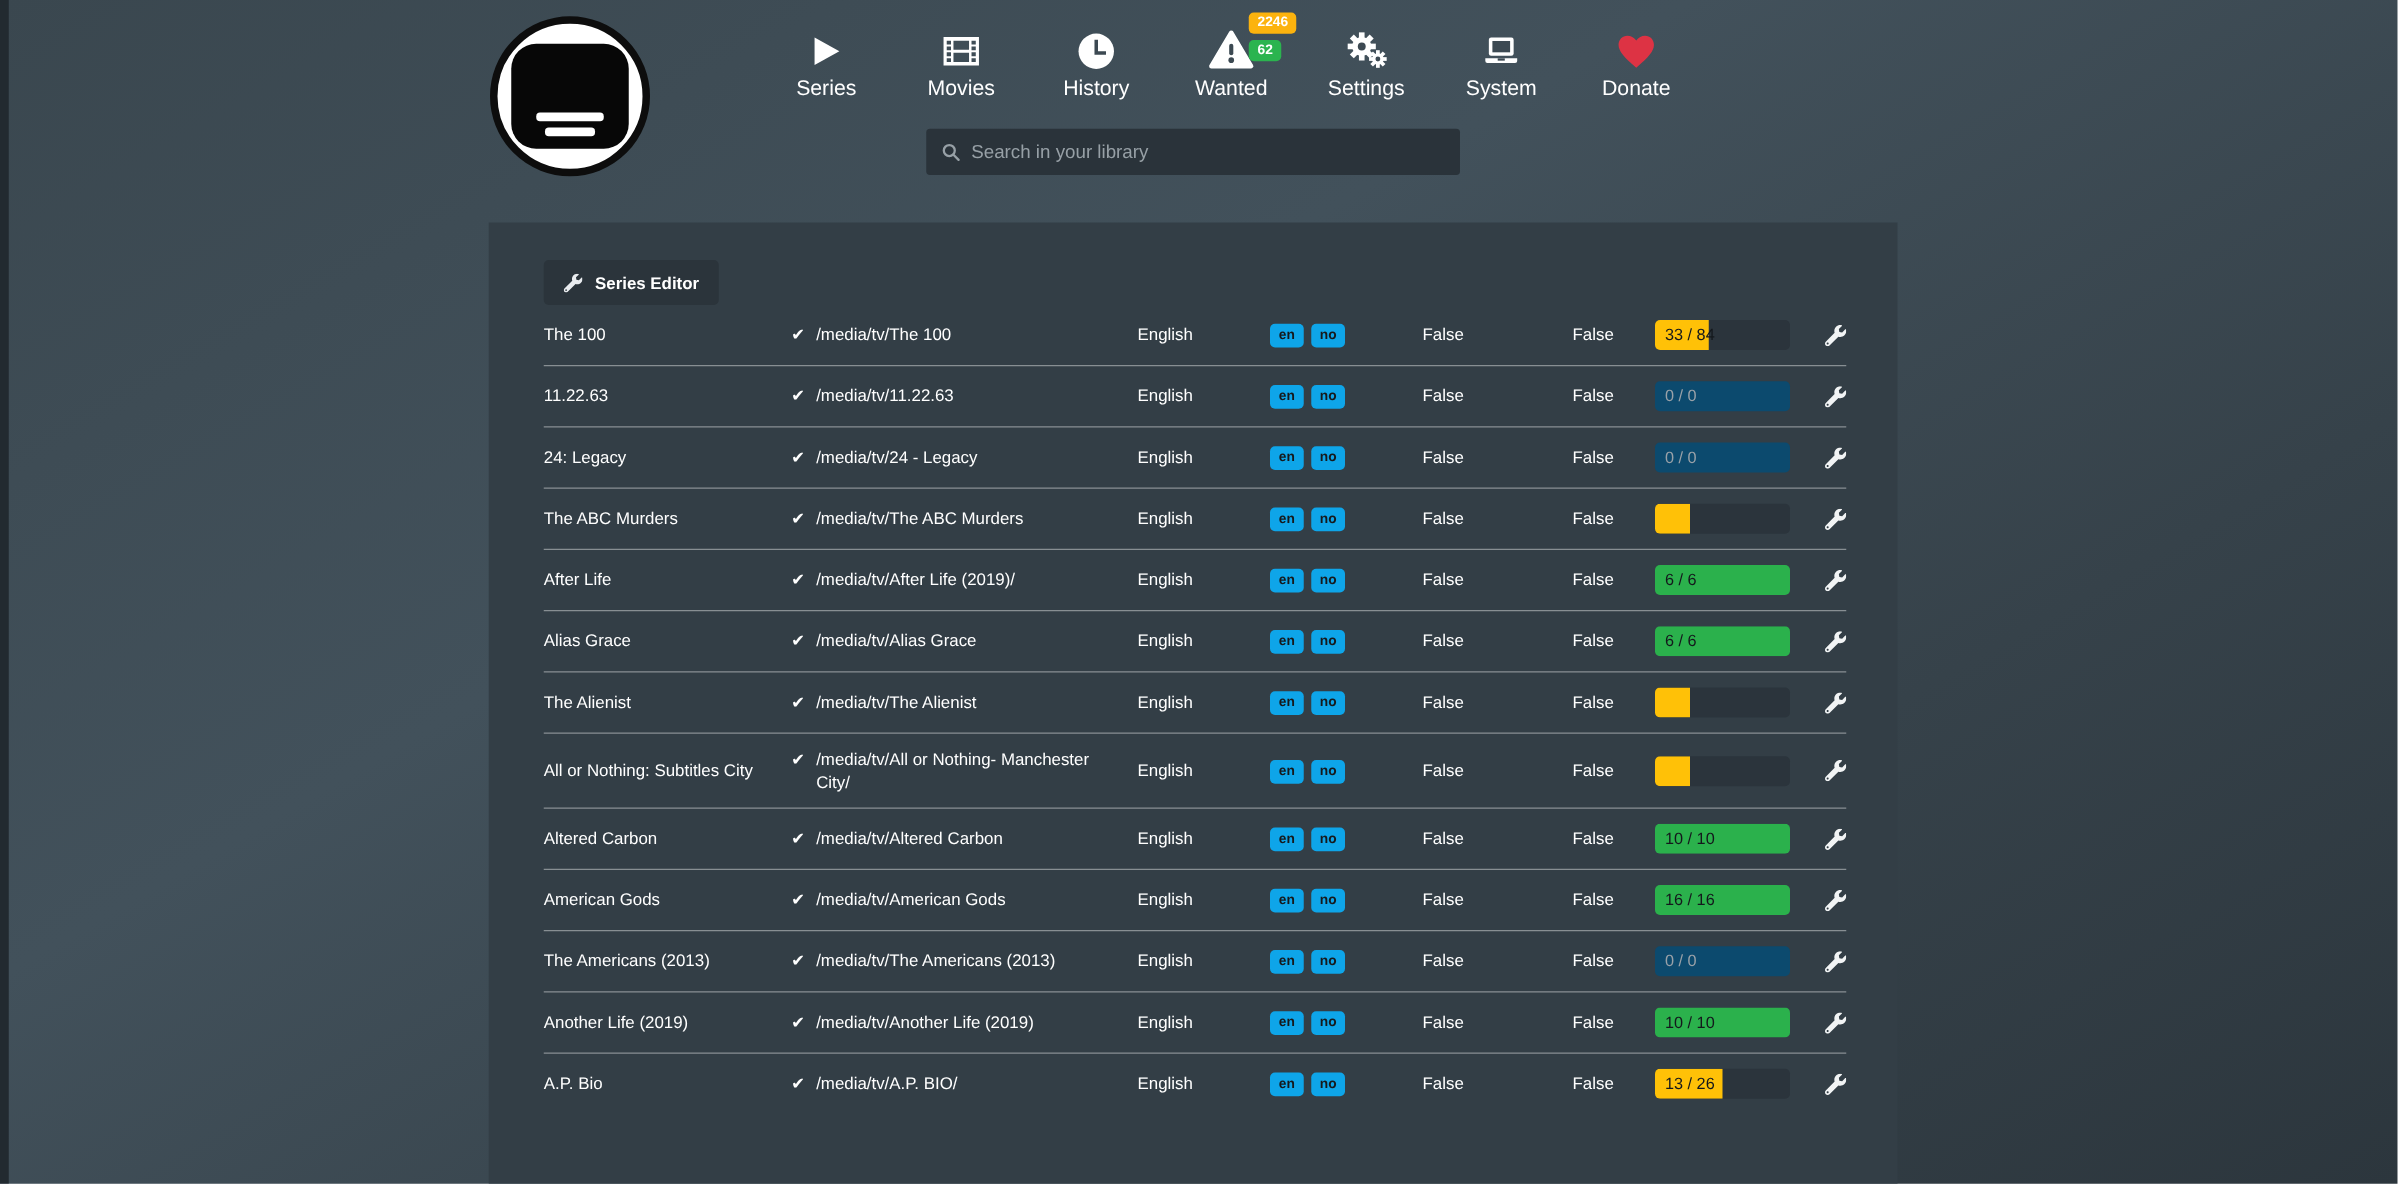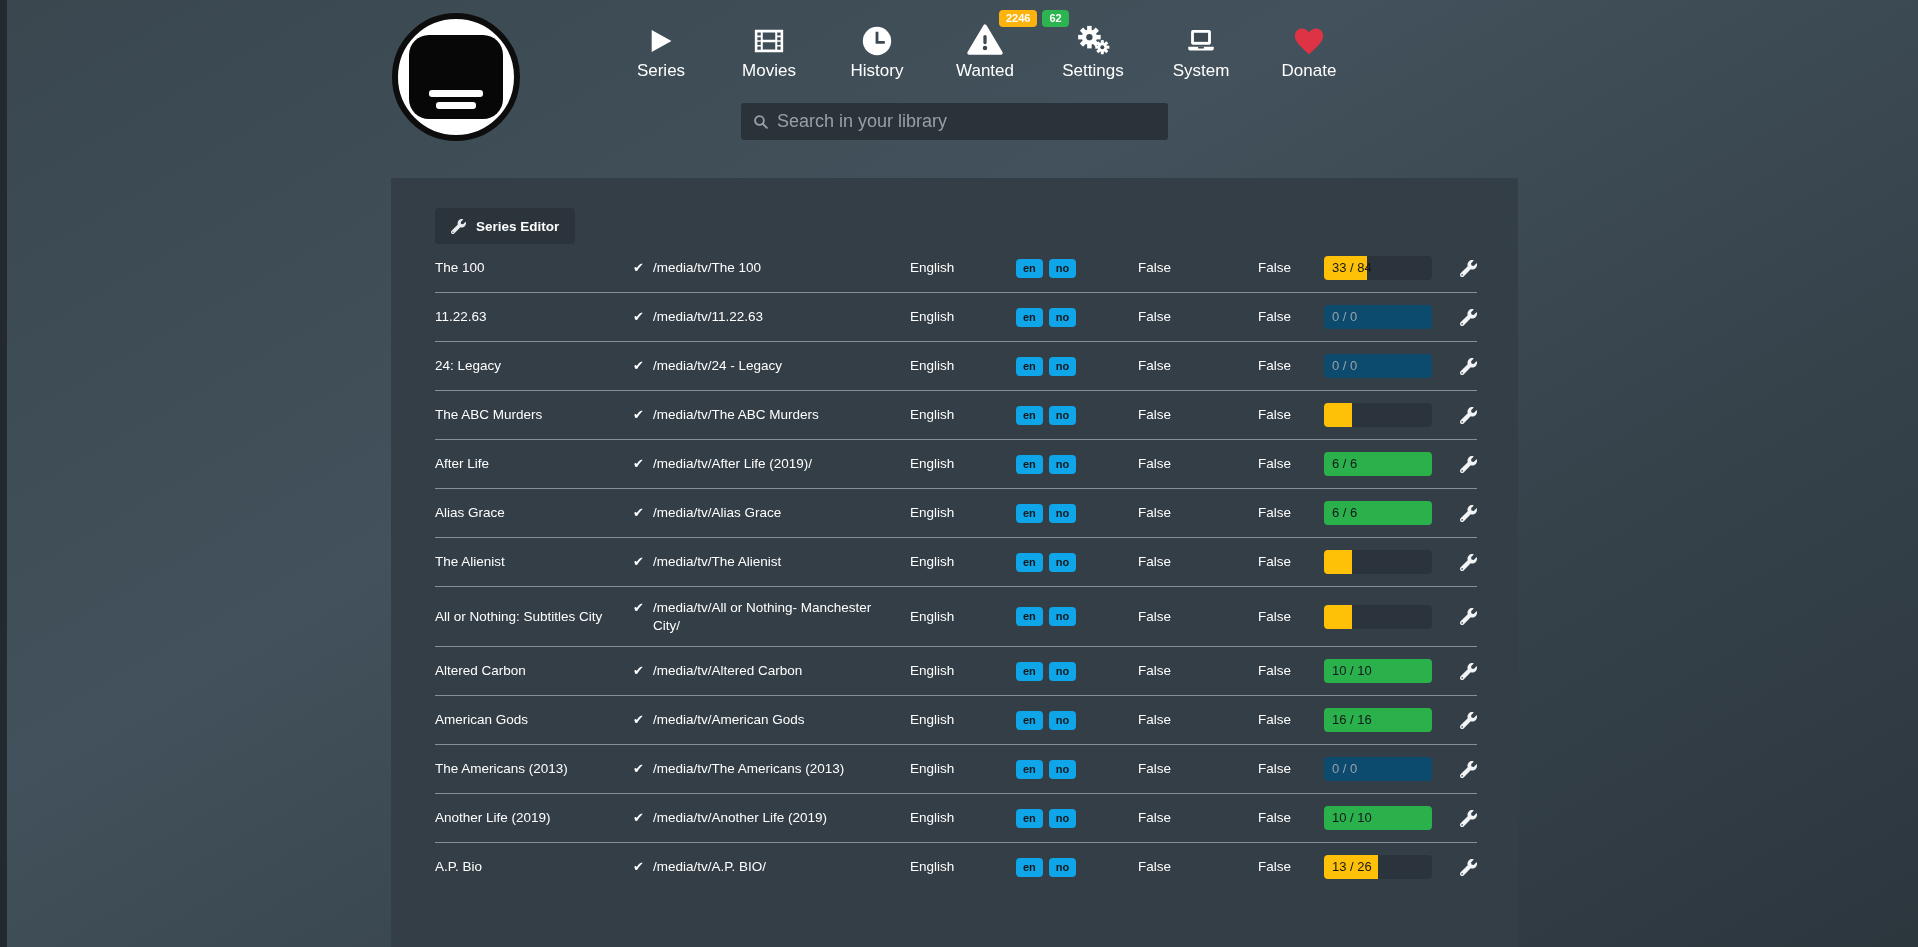--- a/index.html
+++ b/index.html
@@ -19,30 +19,30 @@
   .sub-line { position:absolute; background:#fff; height:7px; border-radius:3px; }
   .sub-line.l1 { left:21%; width:58%; bottom:22px; }
   .sub-line.l2 { left:29%; width:42%; bottom:10px; }
 
   .main-nav { position:absolute; left:620px; top:14px; display:flex; gap:26px; }
   .nav-item { position:relative; width:82px; display:flex; flex-direction:column;
     align-items:center; cursor:pointer; text-decoration:none; color:#fff; }
   .nav-icon { height:44px; display:flex; align-items:flex-end; justify-content:center; }
   .nav-label { font-size:17px; margin-top:3px; }
   .badge-stack { position:absolute; left:calc(50% + 14px); top:-4px;
-    display:flex; flex-direction:row; gap:5px; align-items:flex-start; }
+    display:flex; flex-direction:column; gap:5px; align-items:flex-start; }
   .nav-badge { font-size:11px; font-weight:bold; color:#fff; padding:3px 7px;
     border-radius:4px; line-height:1; white-space:nowrap; }
   .nav-badge.yellow { background:#fcb30e; }
   .nav-badge.green  { background:#2bb44f; }
 
   .searchbar { position:absolute; left:741px; top:103px; width:427px; height:37px;
     background:#2a333a; border-radius:3px; display:flex; align-items:center; padding:0 11px; }
   .searchbar input { flex:1; background:transparent; border:none; outline:none;
-    color:#ffffff; font-size:18px; font-family:"Liberation Sans", sans-serif; margin-left:8px; }
+    color:#ffffff; font-size:15px; font-family:"Liberation Sans", sans-serif; margin-left:8px; }
   .searchbar input::placeholder { color:#97a0a6; }
 
   
   .panel { position:absolute; left:391px; top:178px; width:1127px; height:769px;
     background:#333e46; overflow:hidden; }
   .editor-btn { display:inline-flex; align-items:center; gap:10px;
     margin:30px 0 0 44px; height:36px; padding:0 16px;
     background:#2b343b; border:none; border-radius:4px; color:#fff;
     font-size:13.5px; font-weight:600; font-family:"Liberation Sans", sans-serif; cursor:pointer; }
 

